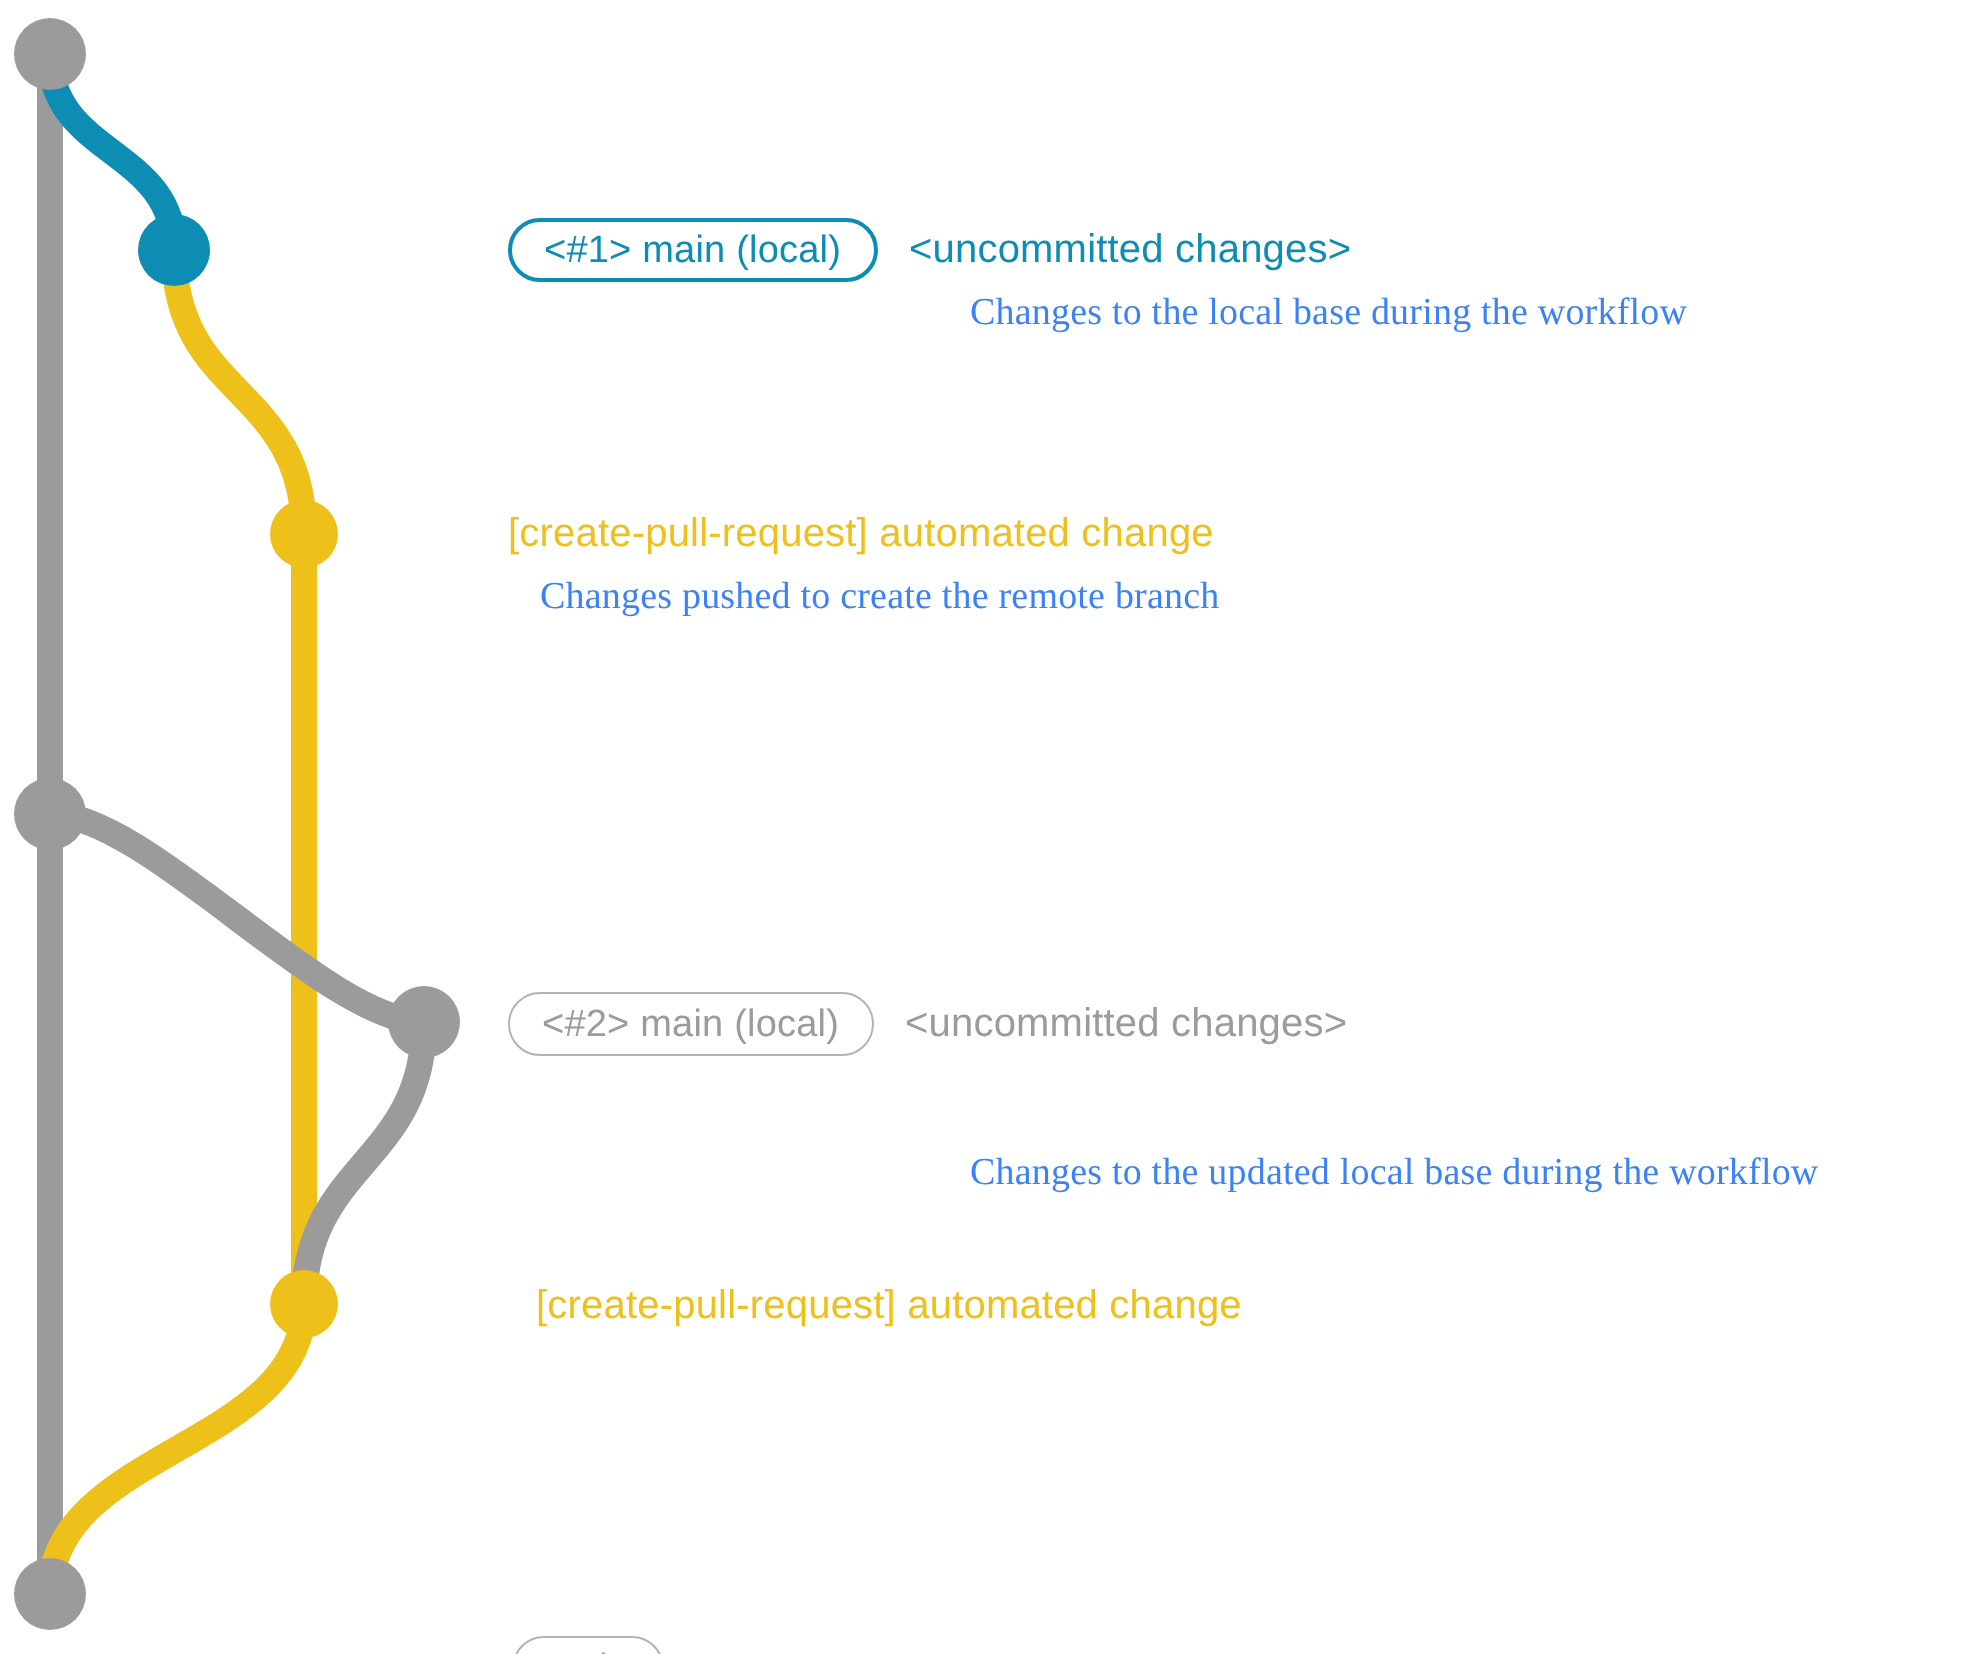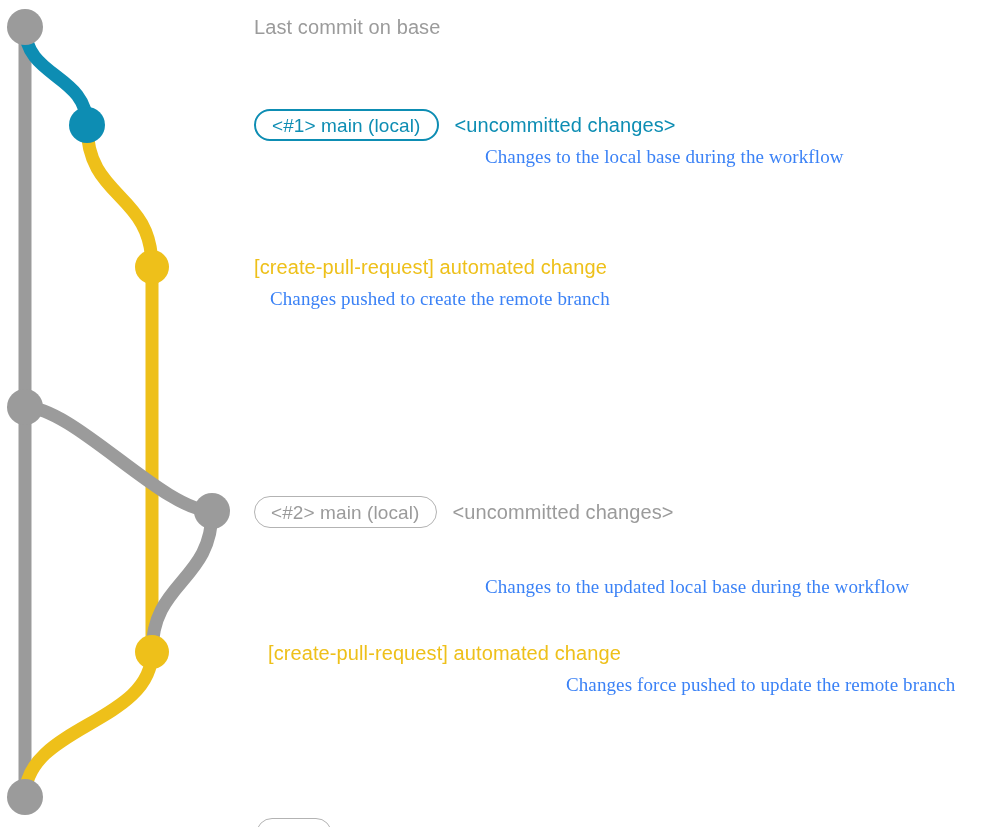--- a/index.html
+++ b/index.html
@@ -98,23 +98,20 @@
 
     <circle cx="25" cy="27" r="18" fill="#9b9b9b"></circle>
     <circle cx="87" cy="125" r="18" fill="#0d8db3"></circle>
     <circle cx="152" cy="267" r="17" fill="#eec01a"></circle>
     <circle cx="25" cy="407" r="18" fill="#9b9b9b"></circle>
     <circle cx="212" cy="511" r="18" fill="#9b9b9b"></circle>
     <circle cx="152" cy="652" r="17" fill="#eec01a"></circle>
     <circle cx="25" cy="797" r="18" fill="#9b9b9b"></circle>
   </svg>
 
-  <div class="row" style="left:254px; top:11px; height:32px;">
-    <span class="subject plain">Last commit on base</span>
-  </div>
 
   <div class="row" style="left:254px; top:109px; height:32px;">
     <span class="badge teal">&lt;#1&gt; main (local)</span>
     <span class="gap-lg"></span>
     <span class="subject teal">&lt;uncommitted changes&gt;</span>
   </div>
   <div class="desc" style="left:485px; top:146px;">Changes to the local base during the workflow</div>
 
   <div class="row" style="left:254px; top:251px; height:32px;">
     <span class="subject yellow">[create-pull-request] automated change</span>
@@ -126,20 +123,19 @@
     <span class="badge gray">&lt;#2&gt; main (local)</span>
     <span class="gap-lg"></span>
     <span class="subject gray">&lt;uncommitted changes&gt;</span>
   </div>
   <div class="desc" style="left:485px; top:533px;margin-top:43px;">Changes to the updated local base during the workflow</div>
 
   <div class="row" style="left:256px; top:637px; height:32px;">
     <span class="gap-sm"></span>
     <span class="subject yellow">[create-pull-request] automated change</span>
   </div>
-  <div class="desc" style="left:566px; top:674px;">Changes force pushed to update the remote branch</div>
 
   <div class="row" style="left:256px; top:818px; height:32px;">
     <span class="badge gray">main</span>
     <span class="gap-lg"></span>
   </div>
 
 </div>
 
 </body></html>

